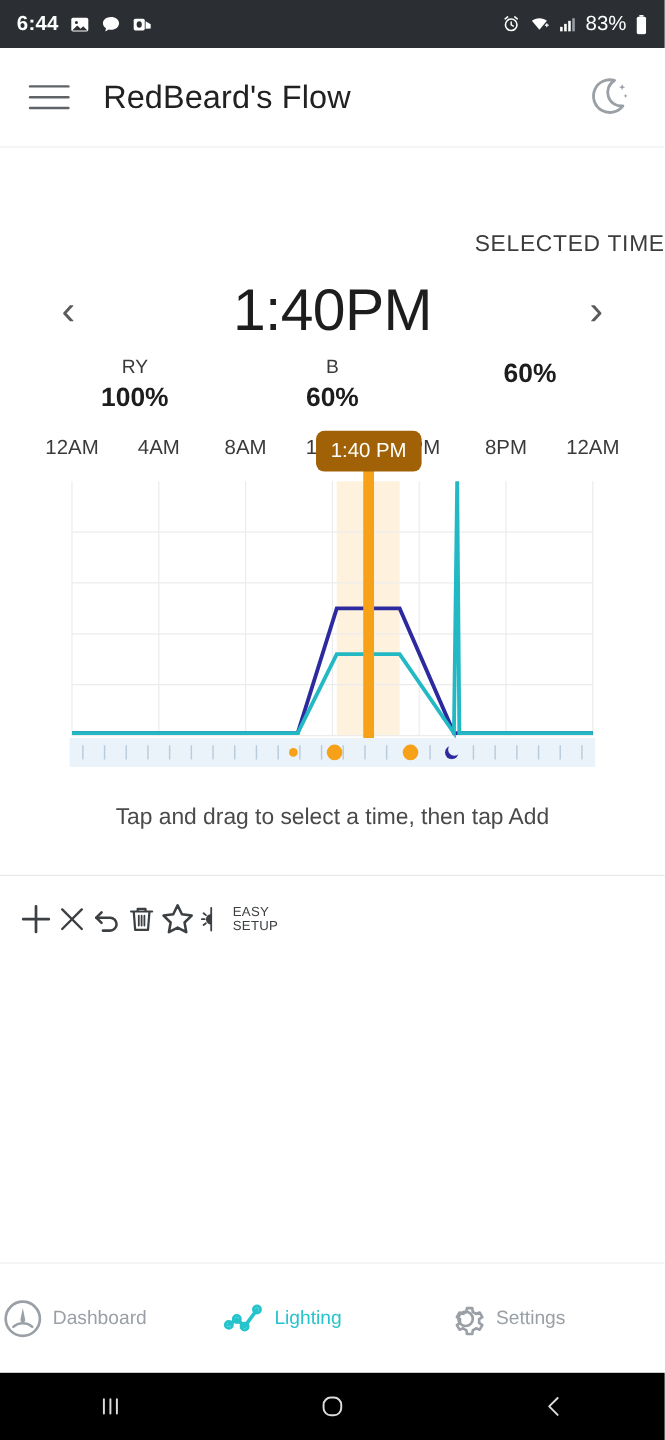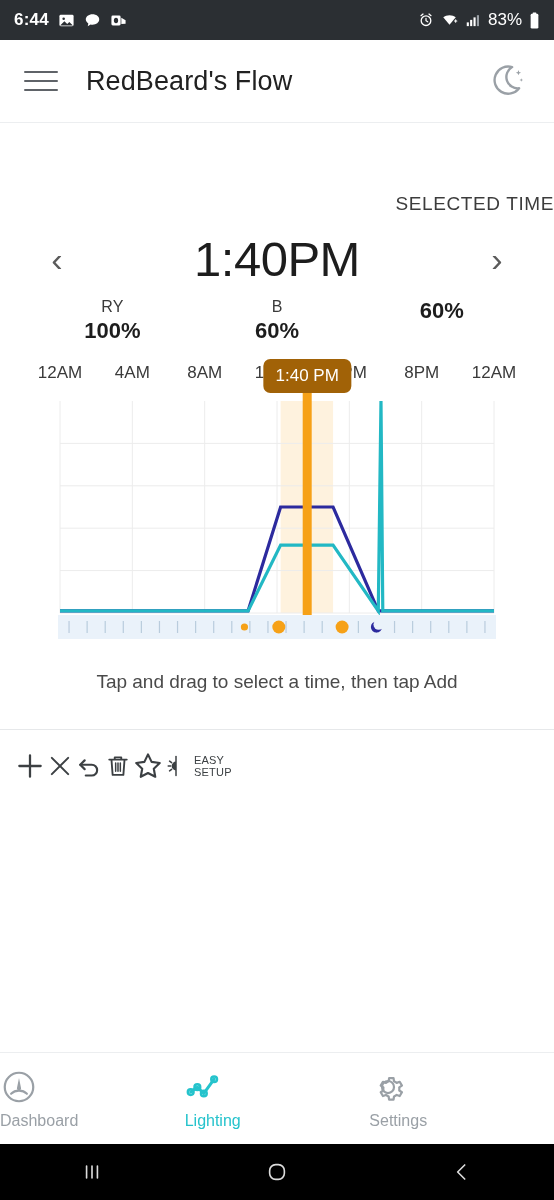--- a/index.html
+++ b/index.html
@@ -92,21 +92,21 @@
   .tb-btn { display:flex; align-items:center; gap:6px; cursor:pointer; color:#3c4043; }
   .tb-easy-text { font-size: 11px; line-height: 1.12; color:#3c4043; letter-spacing:.2px; }
 
   
   .botnav {
     position:absolute; left:0; right:0; bottom:56px; height: 92px;
     background:#fff; border-top:1px solid #eceef0;
     display:flex; align-items:center;
   }
   .nav-item {
-    flex:1; display:flex; flex-direction:column; align-items:flex-start;
+    flex:1; display:flex; flex-direction:row; align-items:center;
     gap: 6px; cursor:pointer;
   }
   .nav-label { font-size: 16px; color:#9aa0a6; }
   .nav-item.active .nav-label { color:#25c3cc; }
 
   
   .sysnav {
     position:absolute; left:0; right:0; bottom:0; height:56px; background:#000;
     display:flex; align-items:center;
   }

